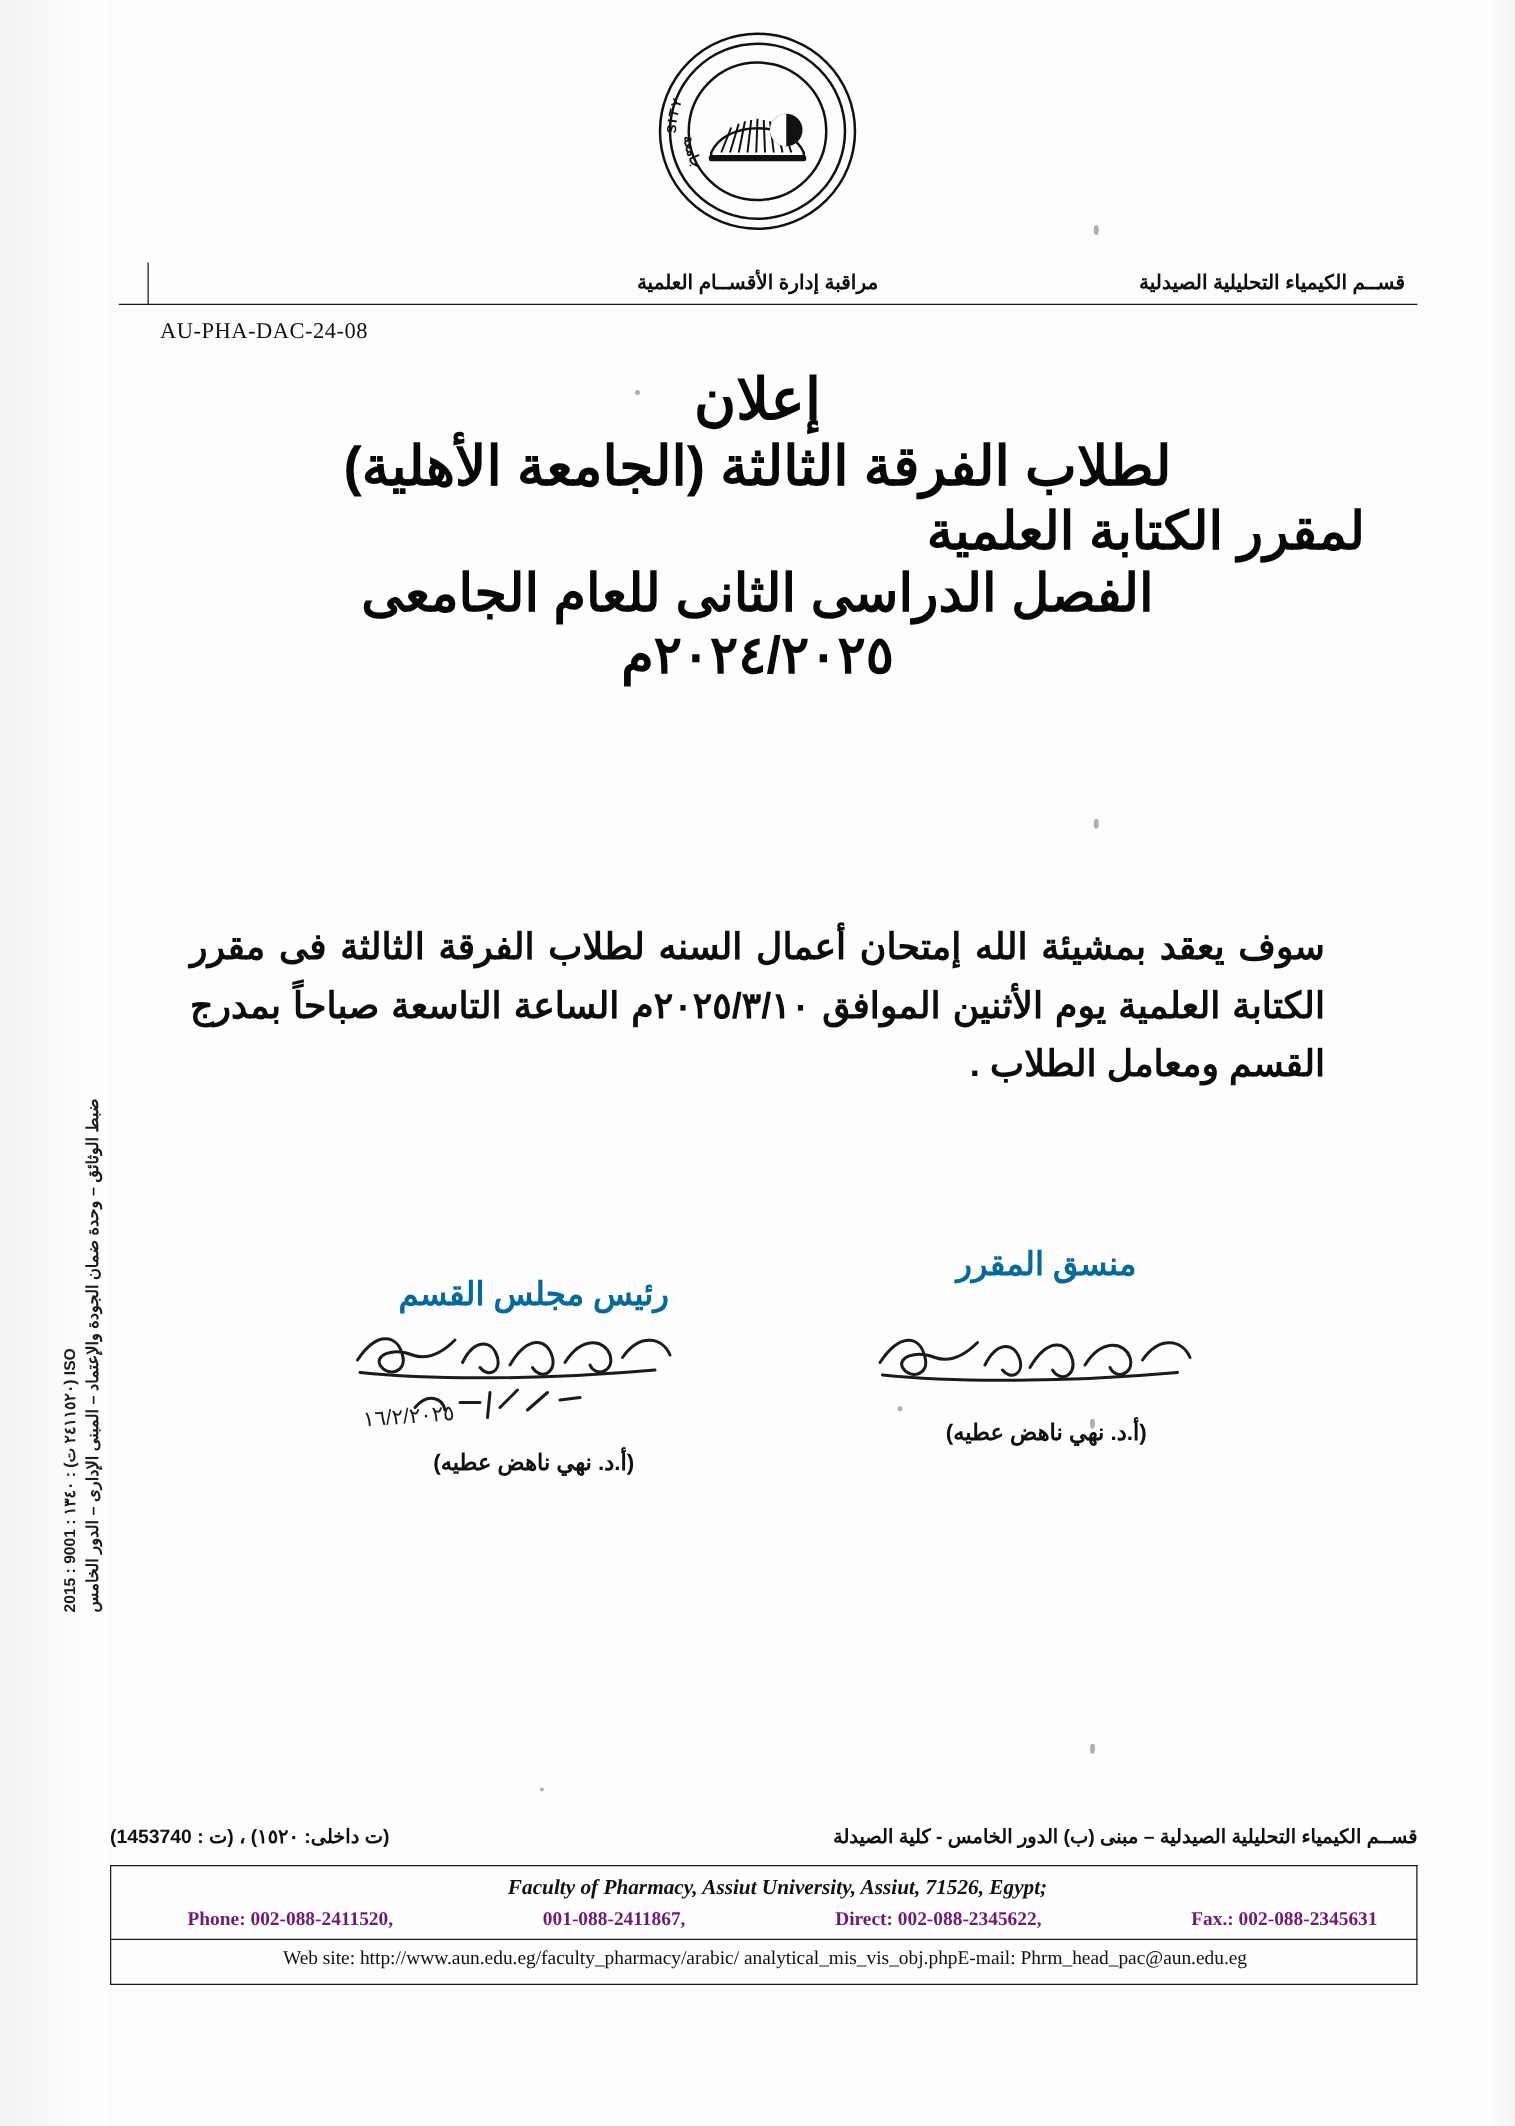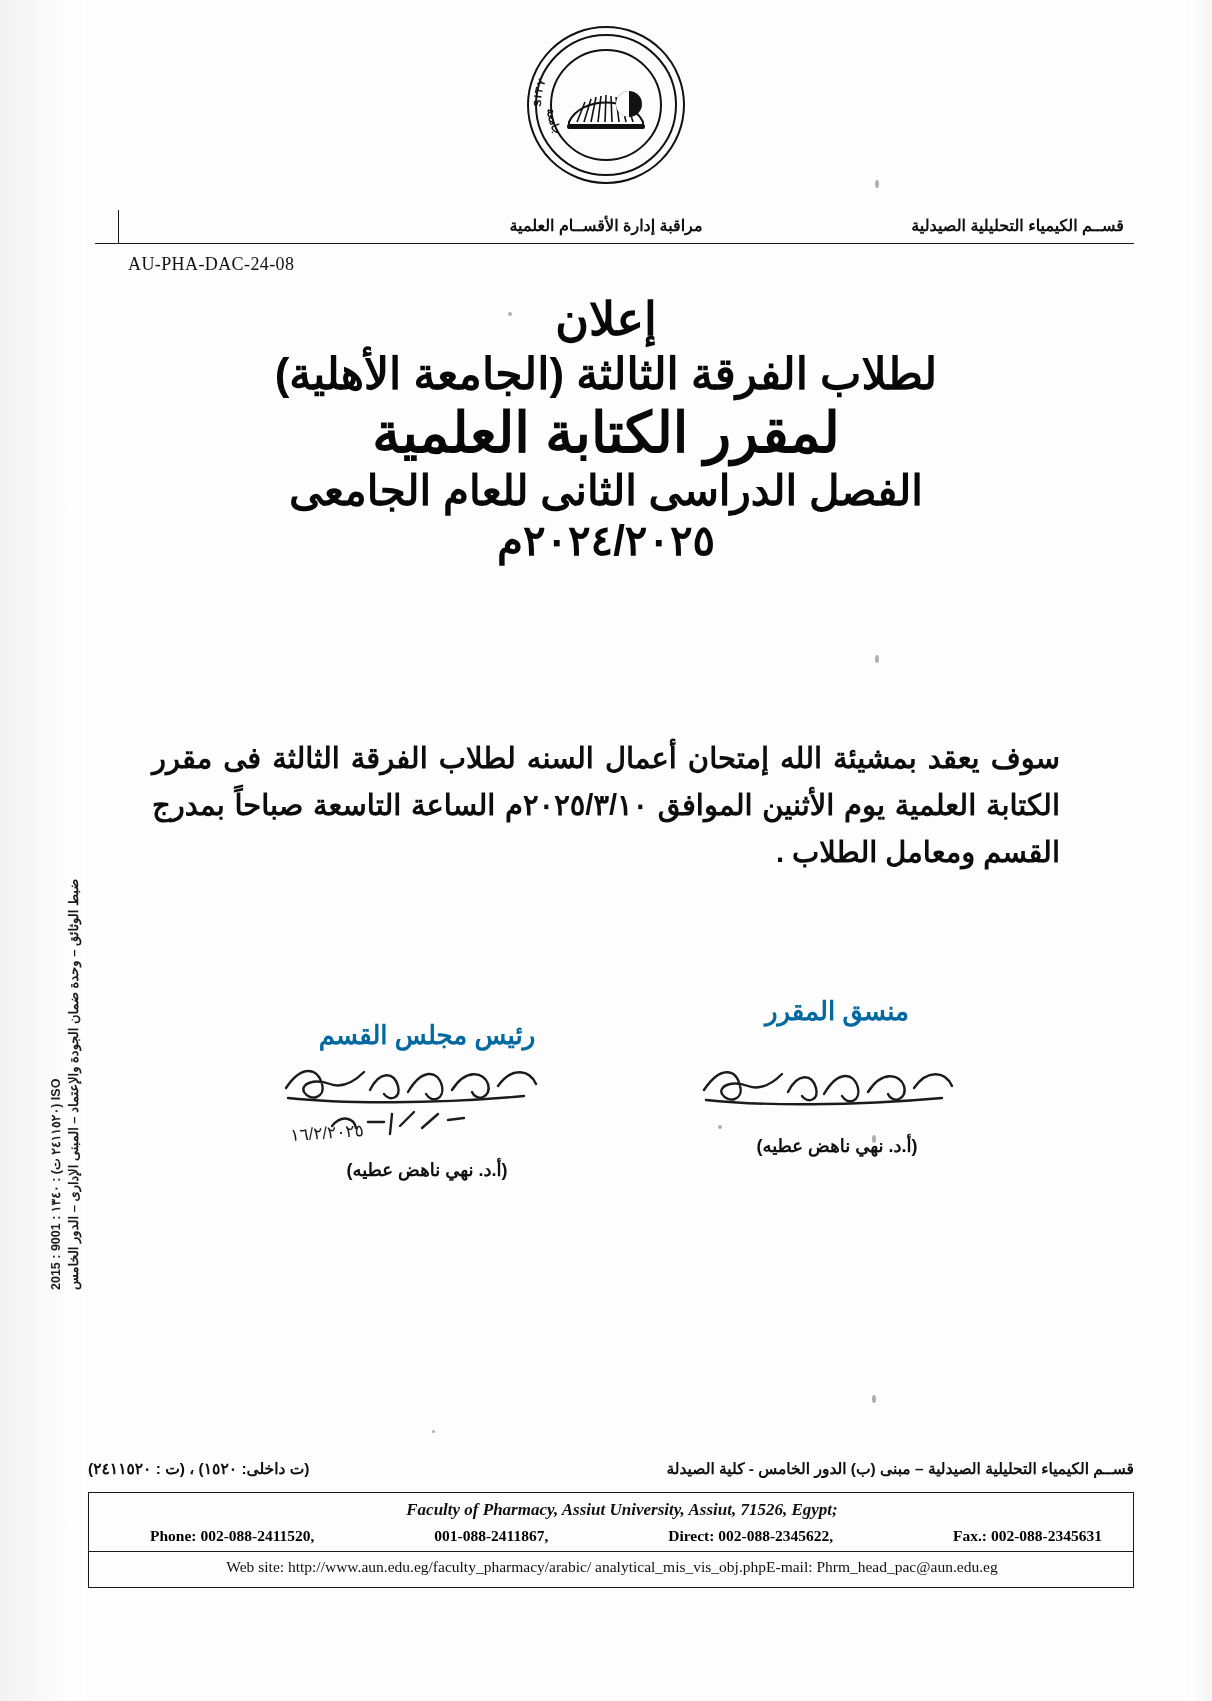--- a/index.html
+++ b/index.html
@@ -98,21 +98,21 @@
     direction: rtl;
     margin-top: 36px;
   }
   .title-block .t-line {
     font-weight: 700;
     color: #080808;
     line-height: 1.18;
   }
   .t1 { font-size: 46px; margin-bottom: 2px; }
   .t2 { font-size: 44px; }
-  .t3 { font-size: 56px; }
+  .t3 { font-size: 42px; text-align: right; }
   .t4 { font-size: 42px; }
   .t5 { font-size: 42px; letter-spacing: 1px; }
 
   
   .body-par {
     position: absolute;
     top: 735px;
     right: 152px;
     left: 152px;
     font-size: 29px;
@@ -220,21 +220,21 @@
     position: absolute;
     top: 1527px;
     left: 150px;
     right: 110px;
     display: flex;
     justify-content: space-between;
     font-family: "Liberation Serif", serif;
     font-weight: 700;
     font-size: 15.5px;
     direction: ltr;
-    color: #000000;
+    color: #701a75;
   }
   .footer-divider {
     position: absolute;
     left: 88px;
     right: 78px;
     top: 1551px;
     border-top: 1.6px solid #1a1a1a;
   }
   .footer-en-line3 {
     position: absolute;
@@ -351,21 +351,21 @@
     </svg>
   </div>
 
   <div class="vert-strip">
     <div class="vert-text a">ضبط الوثائق – وحدة ضمان الجودة والإعتماد – المبنى الإدارى – الدور الخامس</div>
     <div class="vert-text b">ISO (٢٤١١٥٢٠ ت) : ١٣٤٠ : 9001 : 2015</div>
   </div>
 
   <div class="footer-ar">
     <span>قســم الكيمياء التحليلية الصيدلية – مبنى (ب) الدور الخامس  -  كلية الصيدلة</span>
-    <span>(ت داخلى: ١٥٢٠) ، (ت : ٢٤١١٥٢٠)</span>
+    <span>(ت داخلى: ١٥٢٠) ، (ت : 1453740)</span>
   </div>
   <div class="footer-rule-top"></div>
   <div class="footer-box"></div>
 
   <div class="footer-en-line1">Faculty of Pharmacy, Assiut University, Assiut, 71526, Egypt;</div>
 
   <div class="footer-en-line2">
     <span>Phone: 002-088-2411520,</span>
     <span>001-088-2411867,</span>
     <span>Direct: 002-088-2345622,</span>

